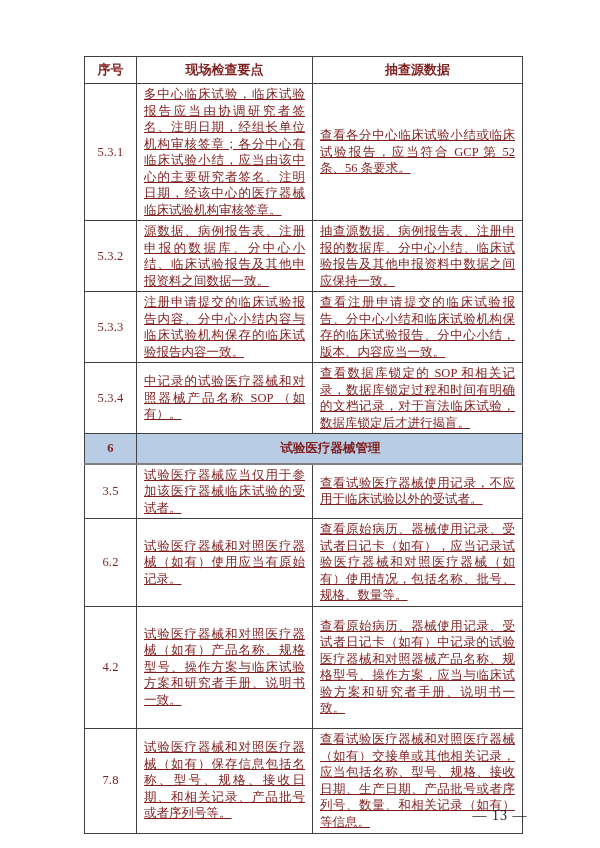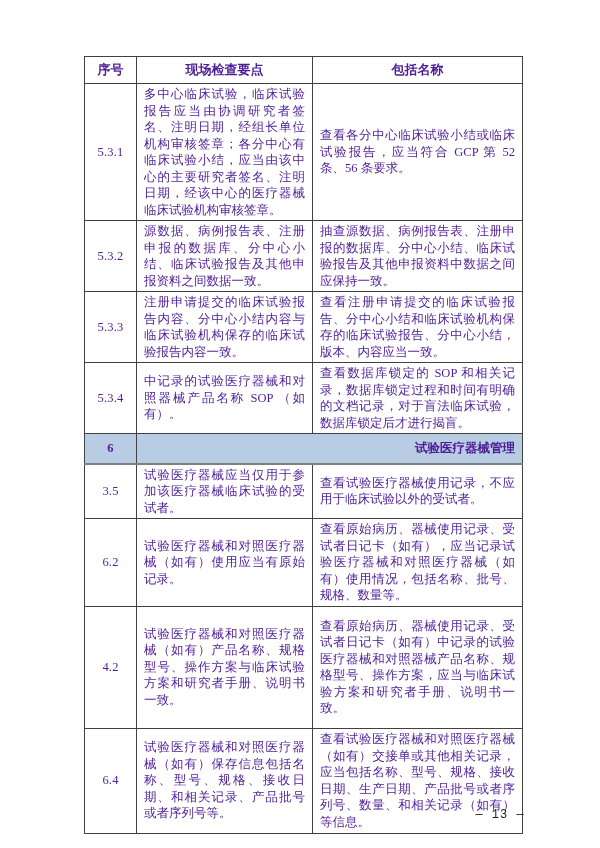--- a/index.html
+++ b/index.html
@@ -19,89 +19,89 @@
     position: absolute;
     left: 84px;
     top: 56px;
     width: 438px;
     border-collapse: collapse;
     table-layout: fixed;
   }
   .doc-table td, .doc-table th {
     border: 1px solid #404040;
     vertical-align: middle;
-    color: #4c1d95;
+    color: #7f1d1d;
     font-size: 12.5px;
     line-height: 16.5px;
     padding: 2px 7px;
     box-sizing: border-box;
     overflow: hidden;
   }
   .doc-table th {
     font-size: 13px;
     font-weight: bold;
     text-align: center;
     padding: 2px 2px;
   }
   td.cell-id {
     text-align: center;
     padding: 2px 2px;
     letter-spacing: 0.2px;
   }
   td.cell-text {
     text-align: justify;
     text-justify: inter-ideograph;
+    text-decoration: underline;
   }
   tr.section-row td {
     background: #b8cce4;
     font-weight: bold;
     border-bottom: 2px solid #808080;
   }
   tr.section-row td.section-title {
-    text-align: right;
+    text-align: center;
     padding-left: 9px;
   }
   .rh-header { height: 27px; }
   .rh-116 { height: 116px; }
   .rh-67a { height: 67px; }
   .rh-67b { height: 67px; }
   .rh-66  { height: 66px; }
   .rh-30  { height: 30px; }
   .rh-39  { height: 39px; }
   .rh-87  { height: 87px; }
   .rh-122 { height: 122px; }
   .rh-105 { height: 105px; }
   .page-number {
     position: absolute;
     top: 808px;
     left: 452px;
     width: 96px;
     text-align: center;
-    font-size: 12px;
+    font-size: 14px;
     color: #1b1b1b;
     letter-spacing: 1px;
-    font-family: Liberation Mono, monospace;
   }
 </style>
 </head>
 <body>
 
 <div class="page">
 
   <table class="doc-table">
     <colgroup>
       <col style="width:52px">
       <col style="width:176px">
       <col style="width:210px">
     </colgroup>
     <tbody>
       <tr class="rh-header">
         <th>序号</th>
         <th>现场检查要点</th>
-        <th>包括名称</th>
+        <th>抽查源数据</th>
       </tr>
 
       <tr class="rh-116">
         <td class="cell-id">5.3.1</td>
         <td class="cell-text">多中心临床试验，临床试验报告应当由协调研究者签名、注明日期，经组长单位机构审核签章；各分中心有临床试验小结，应当由该中心的主要研究者签名、注明日期，经该中心的医疗器械临床试验机构审核签章。</td>
         <td class="cell-text">查看各分中心临床试验小结或临床试验报告，应当符合 GCP 第 52 条、56 条要求。</td>
       </tr>
 
       <tr class="rh-67a">
         <td class="cell-id">5.3.2</td>
@@ -138,21 +138,21 @@
         <td class="cell-text">查看原始病历、器械使用记录、受试者日记卡（如有），应当记录试验医疗器械和对照医疗器械（如有）使用情况，包括名称、批号、规格、数量等。</td>
       </tr>
 
       <tr class="rh-122">
         <td class="cell-id">4.2</td>
         <td class="cell-text">试验医疗器械和对照医疗器械（如有）产品名称、规格型号、操作方案与临床试验方案和研究者手册、说明书一致。</td>
         <td class="cell-text">查看原始病历、器械使用记录、受试者日记卡（如有）中记录的试验医疗器械和对照器械产品名称、规格型号、操作方案，应当与临床试验方案和研究者手册、说明书一致。</td>
       </tr>
 
       <tr class="rh-105">
-        <td class="cell-id">6.4</td>
+        <td class="cell-id">7.8</td>
         <td class="cell-text">试验医疗器械和对照医疗器械（如有）保存信息包括名称、型号、规格、接收日期、和相关记录、产品批号或者序列号等。</td>
         <td class="cell-text">查看试验医疗器械和对照医疗器械（如有）交接单或其他相关记录，应当包括名称、型号、规格、接收日期、生产日期、产品批号或者序列号、数量、和相关记录（如有）等信息。</td>
       </tr>
     </tbody>
   </table>
 
   <div class="page-number">— 13 —</div>
 
 </div>
 

